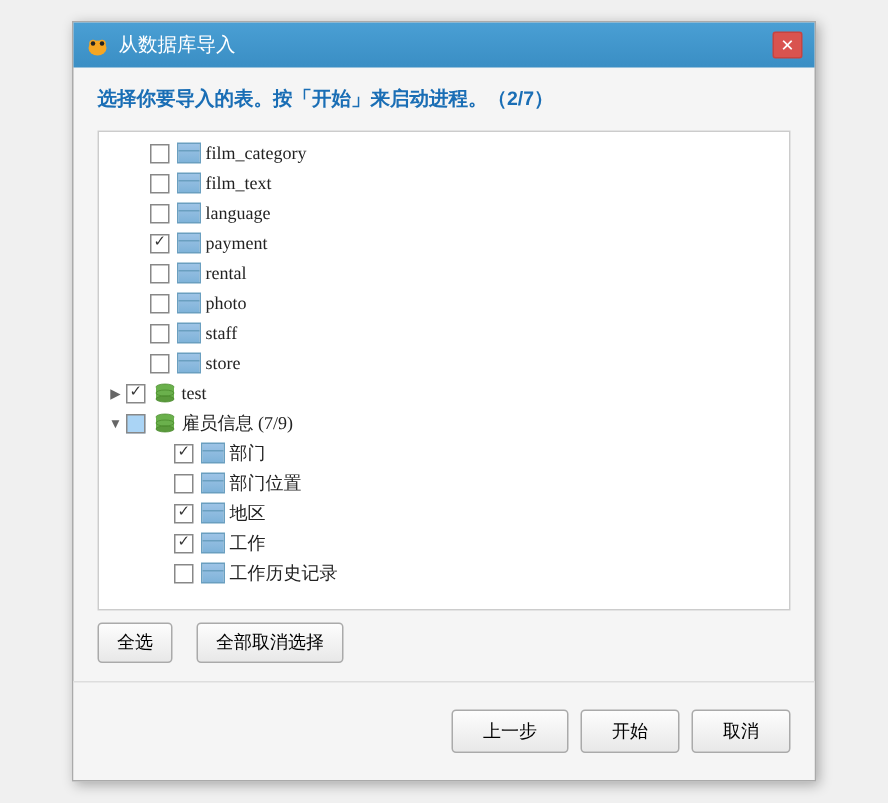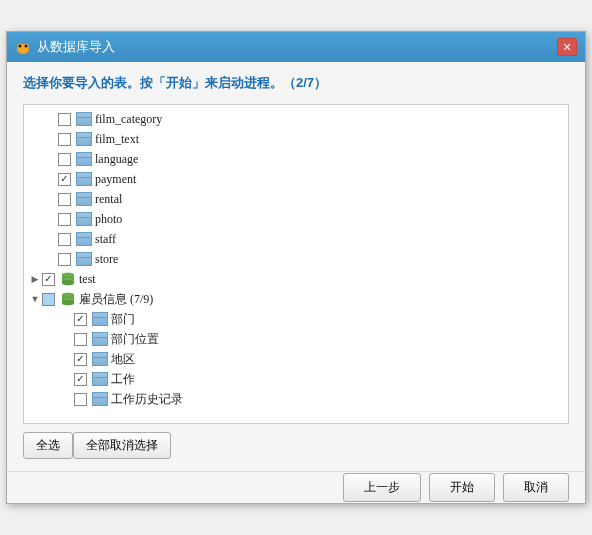--- a/index.html
+++ b/index.html
@@ -8,21 +8,21 @@
       font-size: 13px;
       background: #f0f0f0;
       display: flex;
       justify-content: center;
       align-items: center;
       width: 592px;
       height: 535px;
       overflow: hidden;
     }
     .window {
-      width: 580px;
+      width: 496px;
       background: #f5f5f5;
       border: 1px solid #aaa;
       box-shadow: 2px 2px 8px rgba(0,0,0,0.3);
     }
     .title-bar {
       background: linear-gradient(to bottom, #4a9fd4, #3a8ec4);
       color: white;
       padding: 6px 8px;
       display: flex;
       align-items: center;
@@ -154,37 +154,37 @@
       height: 1px;
       background: #6a9fc0;
     }
     .item-label {
       font-size: 12px;
       color: #222;
       font-family: Liberation Serif, serif;
     }
     .bottom-buttons {
       display: flex;
-      gap: 0;
+      gap: 16px;
       margin-top: 8px;
     }
     .btn-small {
       padding: 4px 12px;
       font-size: 12px;
       border: 1px solid #aaa;
       background: linear-gradient(to bottom, #fdfdfd, #e8e8e8);
       cursor: pointer;
       border-radius: 3px;
       font-family: "Microsoft YaHei", sans-serif;
     }
     .footer {
       display: flex;
       justify-content: flex-end;
       gap: 8px;
-      padding: 1px 16px;
+      padding: 18px 16px;
       border-top: 1px solid #ddd;
       background: #f5f5f5;
     }
     .btn-footer {
       padding: 5px 20px;
       font-size: 12px;
       border: 1px solid #aaa;
       background: linear-gradient(to bottom, #fdfdfd, #e8e8e8);
       cursor: pointer;
       border-radius: 3px;

